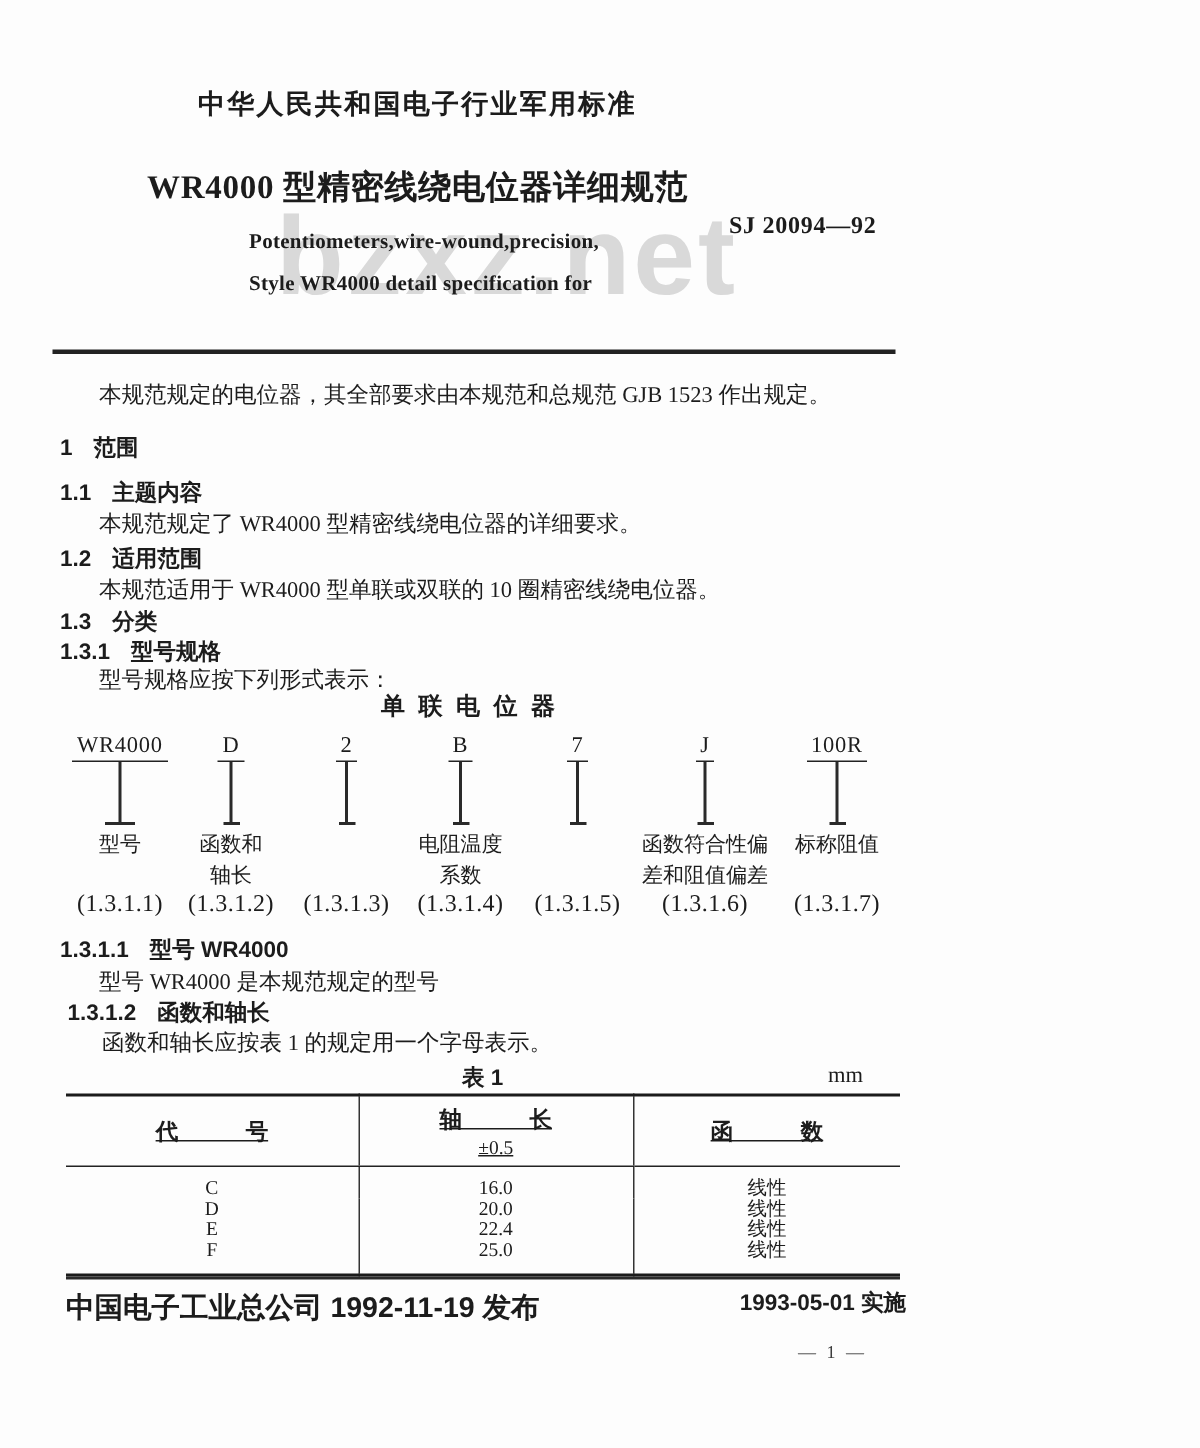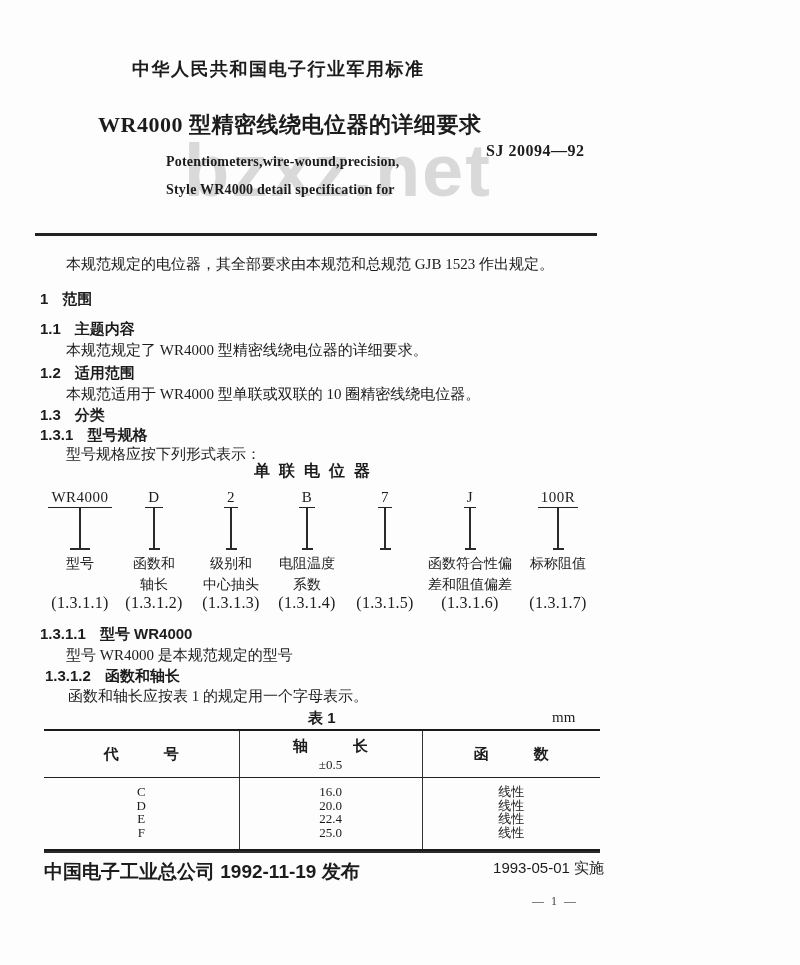--- a/index.html
+++ b/index.html
@@ -57,44 +57,44 @@
   .tbl-caption{left:308px;top:709px;font-size:15px;font-weight:bold}
   .tbl-unit{left:552px;top:709px;font-size:15px}
   .spec-table-wrap{position:absolute;left:44px;top:729px;z-index:1}
   table.spec{
     border-collapse:collapse;table-layout:fixed;width:556px;
     border-top:2.5px solid #1b1b1b;border-bottom:2.5px solid #1b1b1b;
   }
   table.spec th{
     font-family:"Liberation Sans","DejaVu Sans",sans-serif;
     font-weight:bold;font-size:15px;height:46px;vertical-align:middle;
-    border-bottom:1.6px solid #222;padding:0;
+    border-bottom:1.6px solid #222;padding:0;text-decoration:underline;
   }
   table.spec .tol{display:block;font-family:"Liberation Serif","DejaVu Serif",serif;
     font-weight:normal;font-size:13px;line-height:14px;margin-top:2px}
   table.spec td{
     font-size:13px;line-height:13.5px;text-align:center;padding:0;height:13.5px;
   }
   table.spec .sep{border-left:1.2px solid #333}
   table.spec tr.first td{padding-top:7px}
   table.spec tr.last td{padding-bottom:10px}
 
   
   .ftr-rule{left:44px;top:851px;width:556px;height:2px;background:#2a2a2a}
   .ftr-issued{left:44px;top:859px;font-size:19px;font-weight:bold}
-  .ftr-impl{right:196px;top:859px;font-size:15px;font-weight:normal}
+  .ftr-impl{right:196px;top:859px;font-size:15px;font-weight:bold}
   .page-no{left:532px;top:894px;font-size:12px;color:#3d3d3d;letter-spacing:2px}
 </style>
 </head>
 <body>
 
 <div class="watermark" style="color: rgb(217, 217, 217);">bzxz.net</div>
 
 <div class="abs std-class">中华人民共和国电子行业军用标准</div>
-<div class="abs doc-title">WR4000 型精密线绕电位器的详细要求</div>
+<div class="abs doc-title">WR4000 型精密线绕电位器详细规范</div>
 <div class="abs sub-en1">Potentiometers,wire-wound,precision,</div>
 <div class="abs sub-en2">Style WR4000 detail specification for</div>
 <div class="abs std-no">SJ 20094—92</div>
 <div class="rule hdr-rule"></div>
 
 <div class="abs bl" style="left:66px;top:256px">本规范规定的电位器，其全部要求由本规范和总规范 GJB 1523 作出规定。</div>
 
 <div class="abs sec sans b" style="left:40px;top:290px">
   <span class="num">1</span><span>范围</span>
 </div>
@@ -138,24 +138,20 @@
     <div class="dlbl">
         <div>函数和</div>
         <div>轴长</div>
       </div>
     <div class="dref">(1.3.1.2)</div>
   </div>
   <div class="dcol c3">
     <div class="dcode"><span class="u">2</span></div>
     <div class="stem"></div>
     <div class="foot"></div>
-    <div class="dlbl">
-        <div>级别和</div>
-        <div>中心抽头</div>
-      </div>
     <div class="dref">(1.3.1.3)</div>
   </div>
   <div class="dcol c4">
     <div class="dcode"><span class="u">B</span></div>
     <div class="stem"></div>
     <div class="foot"></div>
     <div class="dlbl">
         <div>电阻温度</div>
         <div>系数</div>
       </div>

